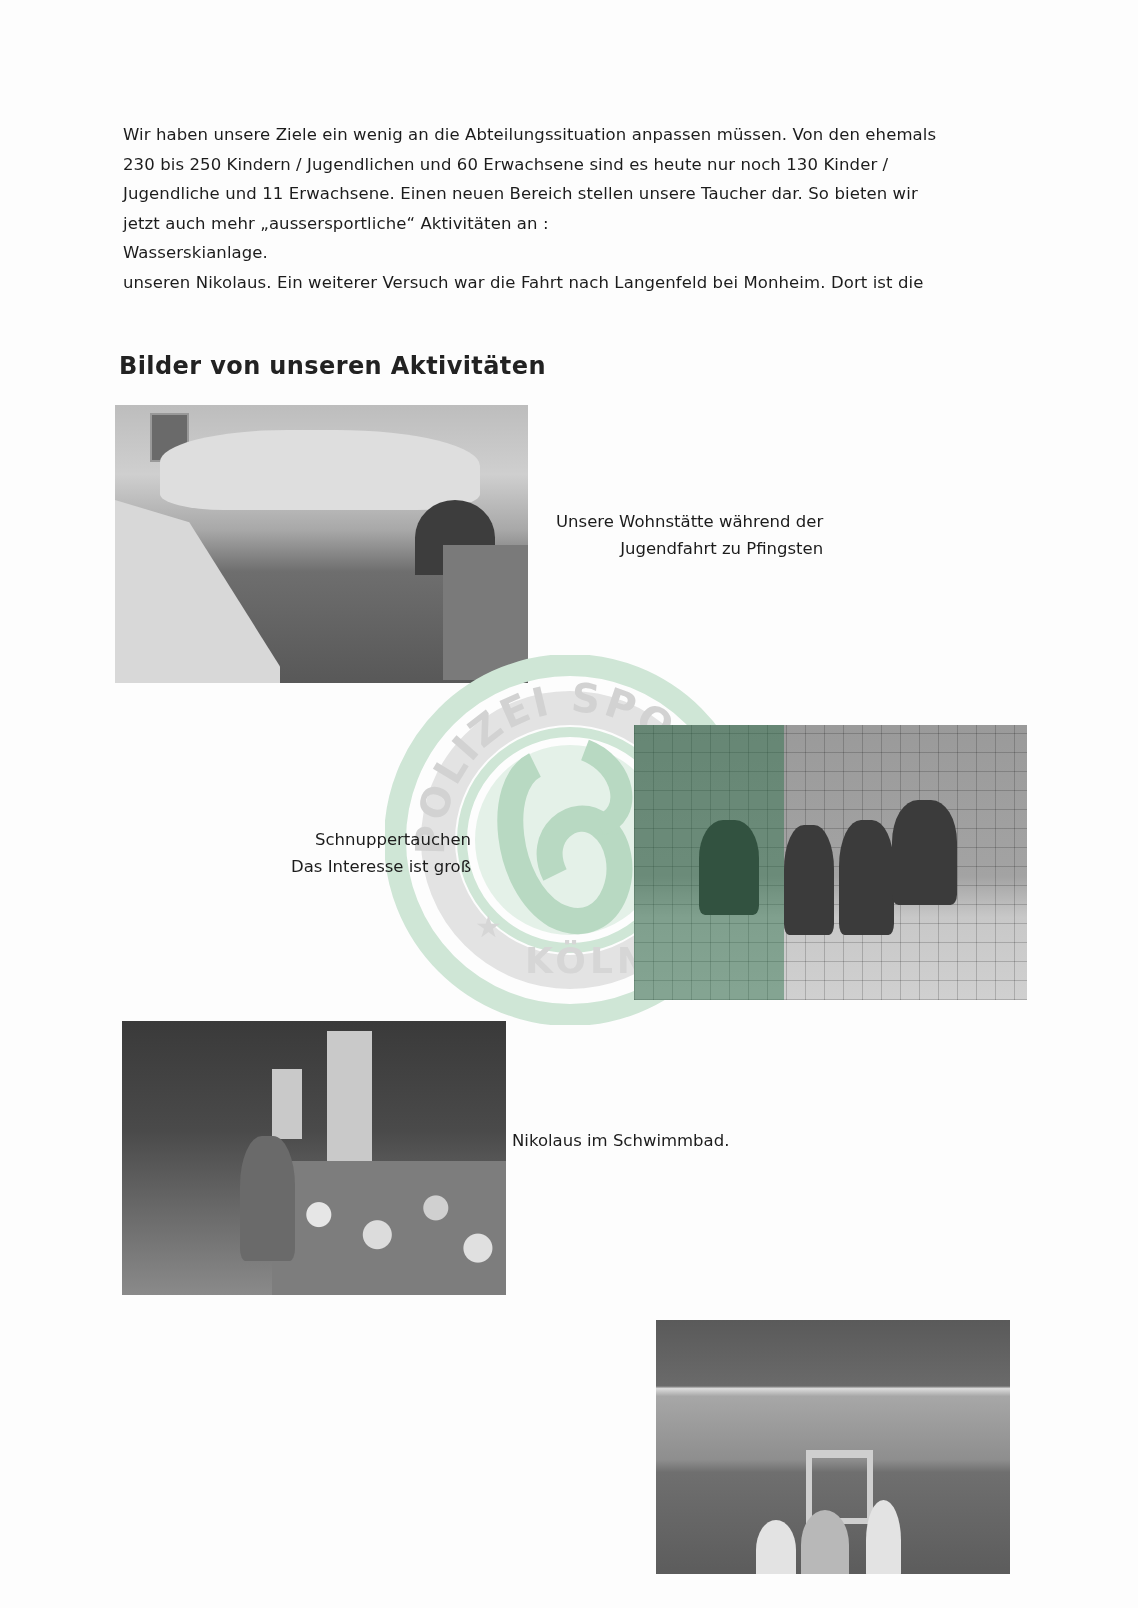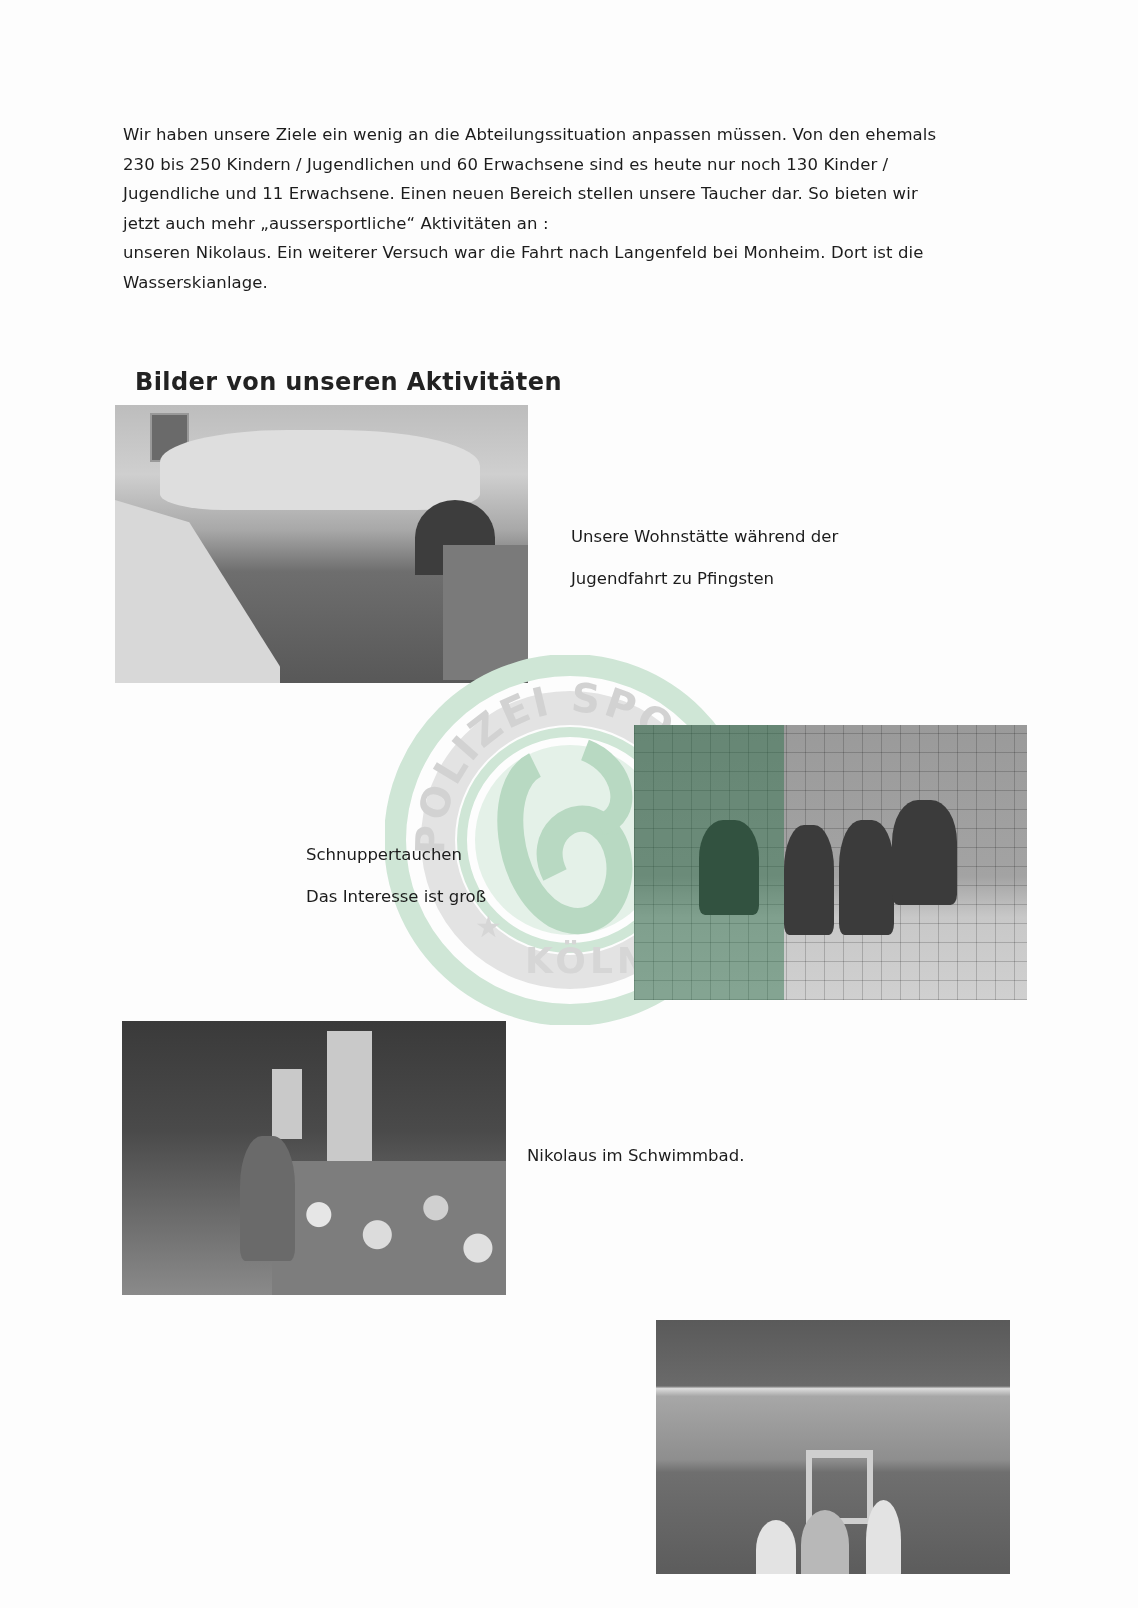--- a/index.html
+++ b/index.html
@@ -9,30 +9,30 @@
       font-family: "DejaVu Sans", sans-serif;
       color: #1c1c1c;
     }
     .intro {
       position: absolute; left: 119px; top: 118px; width: 920px;
       font-size: 16.5px; line-height: 25.5px; letter-spacing: 0.1px;
     }
     .intro p { margin: 4px; white-space: nowrap; }
     .heading {
       position: absolute; left: 119px; top: 352px;
-      font-size: 24px; font-weight: bold; letter-spacing: 0.4px; margin: 16px;
+      font-size: 24px; font-weight: bold; letter-spacing: 0.4px; margin: 0;
       color: #222;
     }
     .photo {
       position: absolute; overflow: hidden;
     }
     .caption {
       position: absolute; font-size: 16.5px; line-height: 27px; white-space: nowrap;
     }
-    .caption p { margin: 15px; }
+    .caption p { margin: 0; text-align: right; }
 
     
     #p1 { left: 115px; top: 405px; width: 413px; height: 278px;
       background: linear-gradient(180deg, #bdbdbd 0%, #cfcfcf 25%, #a8a8a8 45%, #6e6e6e 60%, #585858 100%); }
     #p1 .tentL { position:absolute; left:0; top:95px; width:165px; height:185px; background:#d8d8d8;
       clip-path: polygon(0 0, 45% 12%, 100% 90%, 100% 100%, 0 100%); }
     #p1 .tentTop { position:absolute; left:45px; top:25px; width:320px; height:80px; background:#dedede;
       border-radius: 40% 45% 20% 20%; }
     #p1 .dome { position:absolute; left:300px; top:95px; width:80px; height:75px; background:#3d3d3d; border-radius:50% 50% 0 0; }
     #p1 .window { position:absolute; left:35px; top:8px; width:35px; height:45px; background:#6a6a6a; border:2px solid #999; }
@@ -69,22 +69,22 @@
     .watermark { position:absolute; left: 385px; top: 655px; width: 370px; height: 370px; pointer-events:none; }
   </style>
 </head>
 <body>
 
 <div class="intro">
   <p>Wir haben unsere Ziele ein wenig an die Abteilungssituation anpassen müssen. Von den ehemals</p>
   <p>230 bis 250 Kindern / Jugendlichen und 60 Erwachsene sind es heute nur noch 130 Kinder /</p>
   <p>Jugendliche und 11 Erwachsene. Einen neuen Bereich stellen unsere Taucher dar. So bieten wir</p>
   <p>jetzt auch mehr „aussersportliche“ Aktivitäten an :</p>
+  <p>Wasserskianlage.</p>
   <p>unseren Nikolaus. Ein weiterer Versuch war die Fahrt nach Langenfeld bei Monheim. Dort ist die</p>
-  <p>Wasserskianlage.</p>
 </div>
 
 <h2 class="heading">Bilder von unseren Aktivitäten</h2>
 
 <div class="photo" id="p1">
   <div class="window"></div>
   <div class="tentTop"></div>
   <div class="tentL"></div>
   <div class="dome"></div>
   <div class="tray"></div>

